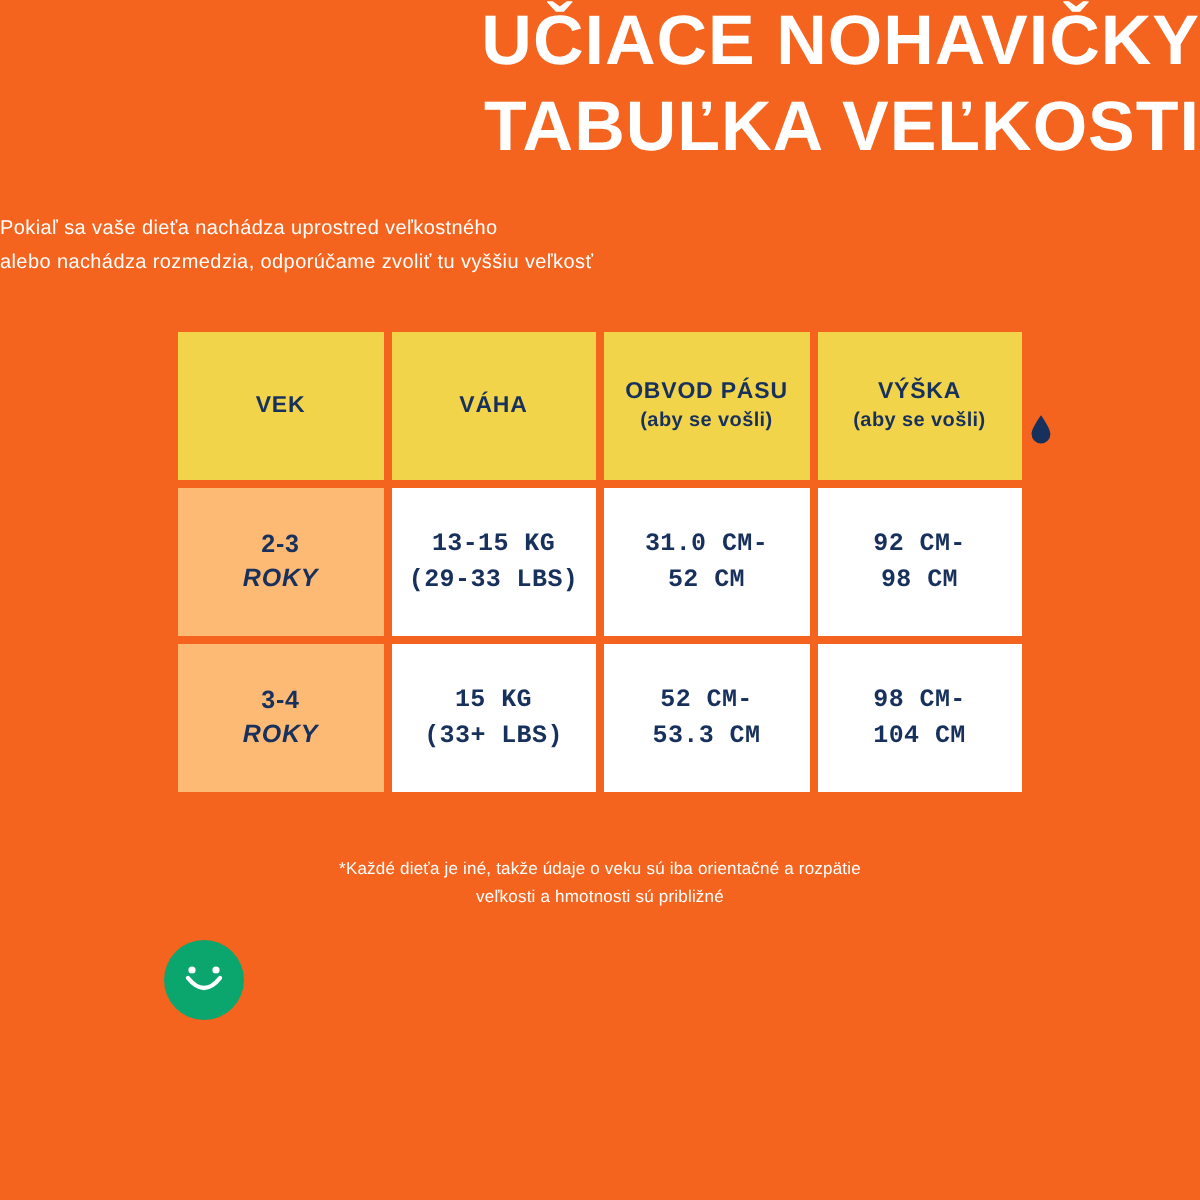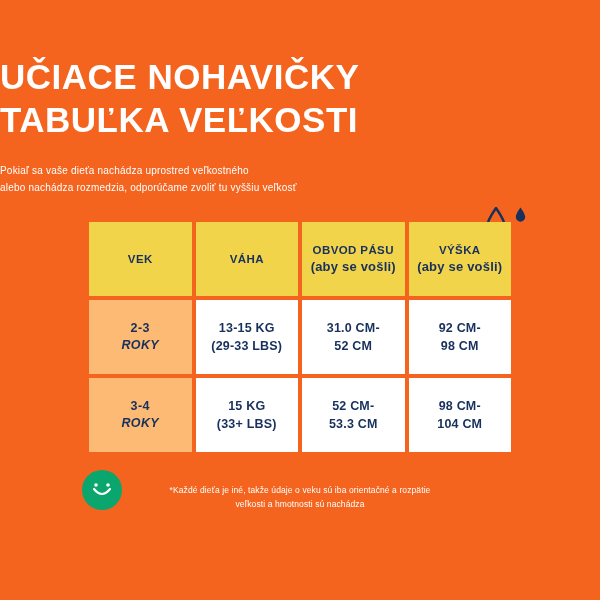--- a/index.html
+++ b/index.html
@@ -15,22 +15,21 @@
   }
   #poster {
     position: relative;
     width: 600px;
     height: 600px;
     background: #f4641e;
     box-sizing: border-box;
     overflow: hidden;
   }
   .title-block {
-    padding-top: 56px;
-    text-align: left;
+    text-align: right;
   }
   .title-line {
     color: #ffffff;
     font-weight: bold;
     font-size: 35px;
     letter-spacing: 0.5px;
     line-height: 1.22;
     text-transform: uppercase;
   }
   .subtitle {
@@ -62,21 +61,21 @@
   .hdr {
     background: #f2d44b;
     color: #17305c;
     font-weight: bold;
     font-size: 11.5px;
     line-height: 1.35;
     letter-spacing: 0.4px;
   }
   .hdr .sub {
     display: block;
-    font-size: 13px;
+    font-size: 10px;
     font-weight: bold;
     letter-spacing: 0.2px;
   }
   .agecell {
     background: #fdba74;
     color: #17305c;
     font-weight: bold;
     font-size: 12.5px;
     line-height: 1.4;
     letter-spacing: 0.4px;
@@ -85,20 +84,21 @@
     display: block;
     font-style: italic;
   }
   .valcell {
     background: #ffffff;
     color: #17305c;
     font-weight: bold;
     font-size: 12.5px;
     line-height: 1.45;
     letter-spacing: 0.2px;
+    font-family: Liberation Mono, monospace;
   }
   .valcell .l2 {
     display: block;
   }
   .footnote {
     margin-top: 28px;
     text-align: center;
     color: #ffffff;
     font-size: 8.5px;
     line-height: 1.6;
@@ -212,16 +212,16 @@
 
   <svg class="smiley" viewBox="0 0 40 40" xmlns="http://www.w3.org/2000/svg">
     <circle cx="20" cy="20" r="20" fill="#0aa66e"></circle>
     <path d="M12 19 Q20 29 28 19" fill="none" stroke="#ffffff" stroke-width="2.2" stroke-linecap="round"></path>
     <circle cx="14" cy="15" r="1.8" fill="#ffffff"></circle>
     <circle cx="26" cy="15" r="1.8" fill="#ffffff"></circle>
   </svg>
 
   <div class="footnote">
     <div>*Každé dieťa je iné, takže údaje o veku sú iba orientačné a rozpätie</div>
-    <div>veľkosti a hmotnosti sú nachádza</div>
+    <div>veľkosti a hmotnosti sú približné</div>
   </div>
 
 </div>
 
 </body></html>

